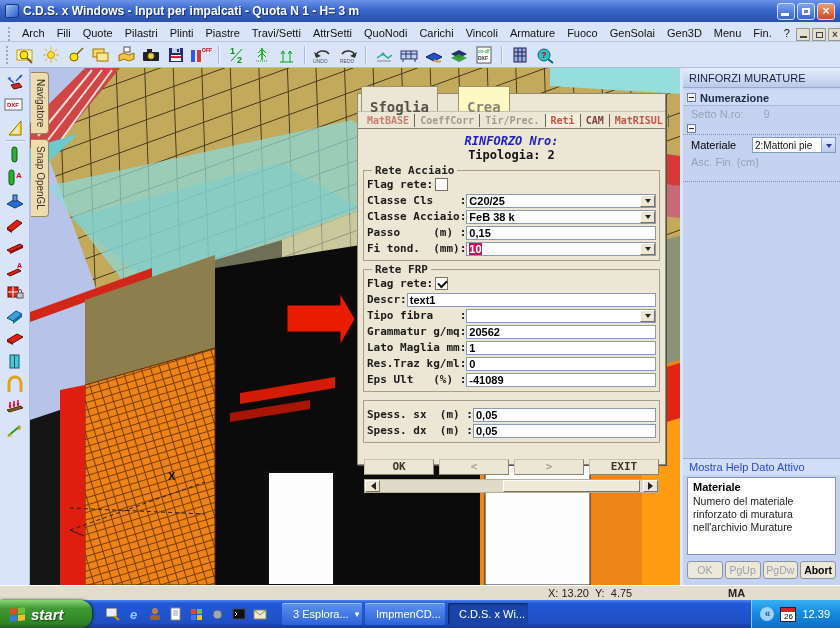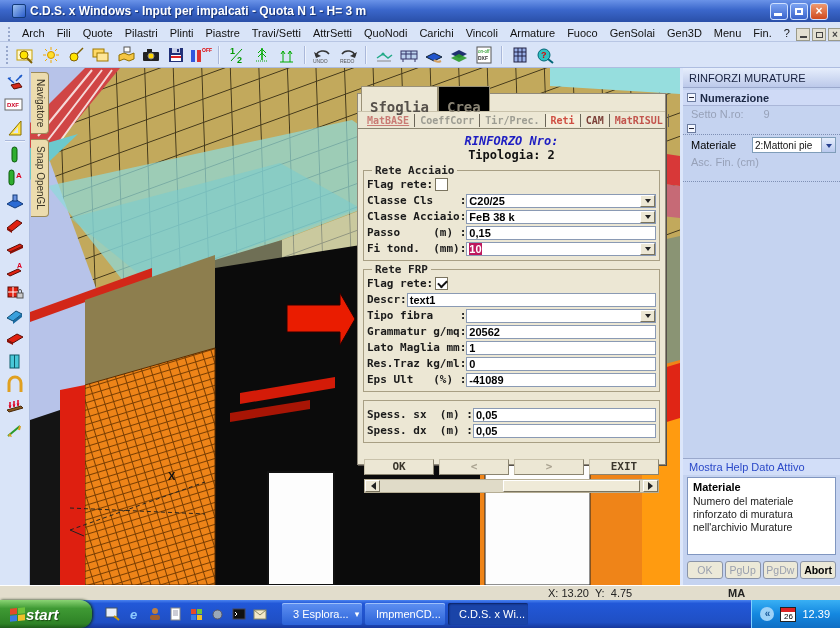--- a/index.html
+++ b/index.html
@@ -2,21 +2,21 @@
 <html><head>
 <meta charset="utf-8">
 <style>
   * { margin:0; padding:0; box-sizing:border-box; }
   body { font-family:"Liberation Sans", sans-serif; }
   .screen { position:relative; width:840px; height:628px; overflow:hidden; background:#b7c3e9; }
 
   
   .titlebar { position:absolute; left:0; top:0; width:840px; height:22px;
     background:linear-gradient(180deg,#6a93e8 0%,#3b67cb 45%,#2a4fa8 100%);
-    display:flex; align-items:center; padding:0 12px; }
+    display:flex; align-items:center; padding:0 5px; }
   .app-icon { width:14px; height:14px; margin-right:4px; border-radius:2px;
     background:linear-gradient(135deg,#9ec2f0,#2a5ccc); border:1px solid #123a7a; }
   .title-text { color:#fff; font-weight:bold; font-size:12px; text-shadow:1px 1px 1px #15306e; white-space:nowrap; }
   .win-btns { margin-left:auto; display:flex; gap:2px; }
   .wbtn { width:18px; height:17px; border-radius:3px; border:1px solid #cfe0ff;
     background:linear-gradient(180deg,#7aa2f2,#3a64cc); position:relative; }
   .wbtn.close { background:linear-gradient(180deg,#ef9a70,#cf4a20); }
   .wbtn .minbar { position:absolute; left:3px; bottom:3px; width:8px; height:3px; background:#fff; }
   .wbtn .restsq { position:absolute; left:4px; top:4px; width:8px; height:7px; border:2px solid #fff; }
   .wbtn .xg { position:absolute; left:0; top:0; width:100%; height:100%; color:#fff; font-size:12px;
@@ -50,24 +50,24 @@
   .vtab { writing-mode:vertical-rl; font-size:10px; color:#3a3426; background:#ecdcae;
     border:1px solid #9a8a5a; border-left:none; border-radius:0 4px 4px 0; padding:6px 2px; }
   .scene-svg { position:absolute; left:30px; top:0; }
 
   
   .dialog { position:absolute; left:357px; top:25px; width:309px; height:372px; background:#ece7d4;
     border:1px solid #8f897a; box-shadow:1px 1px 0 #55504a; font-family:"DejaVu Sans Mono", monospace; }
   .dtabs1 { display:flex; height:18px; align-items:flex-end; padding-left:3px; border-bottom:1px solid #c9c2ab; }
   .dtab { font-size:14px; font-weight:bold; padding:12px 8px; border:1px solid #9a9177; border-bottom:none; }
   .dtab.active { background:#ece7d4; color:#55504a; height:17px; }
-  .dtab.inactive { background:#000000; color:#8a8474; height:15px; }
+  .dtab.inactive { background:#fef9c3; color:#8a8474; height:15px;margin-left:20px; }
   .dtabs2 { display:flex; height:17px; align-items:center; padding-left:4px; border-bottom:1px solid #8a8570; }
   .mtab { font-size:10px; font-weight:bold; padding:1px 5px; border-right:1px solid #6a6558; white-space:nowrap; }
-  .mtab:nth-child(1){ color:#c97b74;text-decoration:underline; } .mtab:nth-child(2){ color:#9c9c92; } .mtab:nth-child(3){ color:#9c9c92; }
+  .mtab:nth-child(1){ color:#c97b74; } .mtab:nth-child(2){ color:#9c9c92; } .mtab:nth-child(3){ color:#9c9c92; }
   .mtab:nth-child(4){ color:#cf4f43; background:#f4eedc; } .mtab:nth-child(5){ color:#7c4038; } .mtab:nth-child(6){ color:#c2544c; }
   .dh1 { text-align:center; font-size:12px; font-weight:bold; font-style:italic; color:#1d1dc2; margin-top:5px; }
   .dh2 { text-align:center; font-size:12px; font-weight:bold; color:#111; }
   .group { position:relative; border:1px solid #a89f84; margin:8px 5px 0 5px; padding:6px 3px 3px 3px; }
   .legend { position:absolute; top:-7px; left:8px; background:#ece7d4; padding:0 3px; font-size:11px; font-weight:bold; color:#222; }
   .drow { display:flex; align-items:center; height:15px; margin-bottom:1px; }
   .dlabel { font-size:11px; font-weight:bold; color:#1a1a1a; white-space:pre; }
   .dinput { flex:1; height:14px; background:#fff; border:1px solid #8a9ab4; display:flex; align-items:center;
     padding-left:2px; font-family:"Liberation Sans",sans-serif; font-size:11px; font-weight:bold; color:#000; }
   .dval { white-space:pre; }
@@ -126,21 +126,21 @@
     border-top:1px solid #fff; font-size:11px; color:#222; }
   .sb-coords { position:absolute; left:548px; top:1px; white-space:pre; }
   .sb-mode { position:absolute; left:728px; top:1px; font-weight:bold; }
 
   
   .taskbar { position:absolute; left:0; top:600px; width:840px; height:28px;
     background:linear-gradient(180deg,#4a83f0 0%,#2258d8 12%,#1f4fc4 80%,#16379c 100%);
     display:flex; align-items:center; }
   .start-btn { height:28px; width:92px; border-radius:0 12px 12px 0;
     background:linear-gradient(180deg,#8ad474 0%,#3f9a34 30%,#2e8226 85%,#1e5c1a 100%);
-    display:flex; align-items:center; padding-left:8px; box-shadow:1px 0 3px #0b2a08; }
+    display:flex; align-items:center; gap:5px; padding-left:8px; box-shadow:1px 0 3px #0b2a08; }
   .start-label { color:#fff; font-weight:bold; font-size:15px; font-style:italic; text-shadow:1px 1px 1px #1a4a12; }
   .ql { display:flex; gap:4px; margin-left:12px; align-items:center; }
   .qli { width:17px; height:17px; display:flex; align-items:center; justify-content:center; }
   .tasks { display:flex; gap:3px; margin-left:14px; }
   .task { width:80px; height:22px; border-radius:2px; background:linear-gradient(180deg,#5e90f2,#2c63d8);
     box-shadow:inset 0 1px 0 #9ec0fa; color:#fff; font-size:11px; display:flex; align-items:center;
     gap:6px; padding:0 5px; white-space:nowrap; overflow:hidden; }
   .task.active { background:#1a44a8; box-shadow:inset 1px 1px 2px #0a2060; }
   .task .caret { margin-left:auto; font-size:9px; }
   .tray { margin-left:auto; height:28px; background:linear-gradient(180deg,#39b0f4 0%,#1488e0 50%,#0f6ec4 100%);

